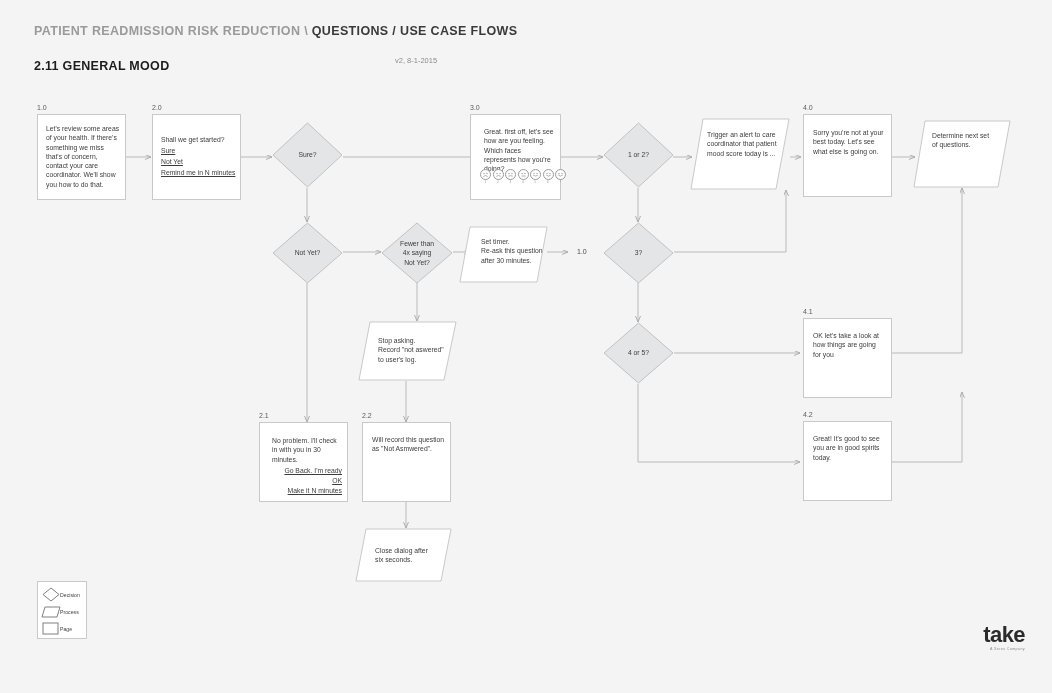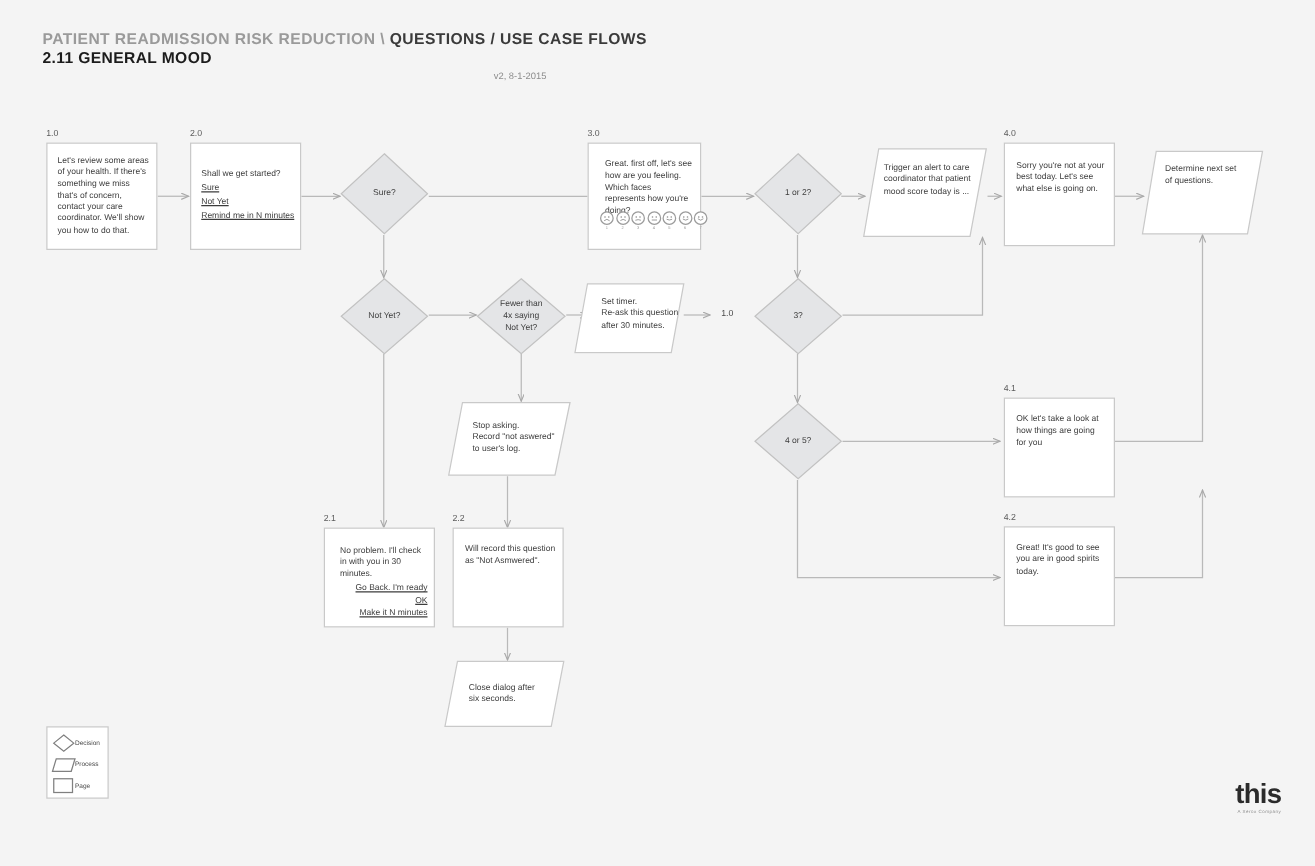--- a/index.html
+++ b/index.html
@@ -7,21 +7,21 @@
   #page{
     position:relative;width:1052px;height:693px;
     background:#f4f4f4;overflow:hidden;
   }
   #sheet{position:absolute;left:8px;top:6px;width:1036px;height:681px;background:#f4f4f4;}
   
   #header{position:absolute;left:34px;top:24px;}
   .hl1{font-size:12.5px;font-weight:bold;letter-spacing:.35px;line-height:15px;}
   .hl1 .muted{color:#9a9a9a;}
   .hl1 .dark{color:#3a3a3a;}
-  .hl2{font-size:12.5px;font-weight:bold;color:#1c1c1c;letter-spacing:.3px;margin-top:0;}
+  .hl2{font-size:12.5px;font-weight:bold;color:#1c1c1c;letter-spacing:.3px;margin-top:20px;}
   #version{position:absolute;left:395px;top:56px;font-size:7.5px;color:#8c8c8c;}
   
   #canvas{position:absolute;left:0;top:0;width:1052px;height:693px;}
   .node{position:absolute;box-sizing:border-box;}
   .nlabel{position:absolute;font-size:7px;color:#5b5b5b;}
   .rect{background:#ffffff;border:1px solid #c9c9c9;}
   .rect .txt{position:absolute;font-size:6.8px;line-height:9.3px;color:#3c3c3c;}
   .link{color:#2a5db0;text-decoration:underline;display:block;}
   .diamond-wrap{position:absolute;}
   .diamond-txt{position:absolute;width:100%;text-align:center;font-size:6.8px;
@@ -306,16 +306,16 @@
      <polygon points="13,6 21,12.5 13,19 5,12.5" fill="#ffffff" stroke="#808080" stroke-width="1"></polygon>
      <polygon points="7,25 22,25 19,35 4,35" fill="#ffffff" stroke="#808080" stroke-width="1"></polygon>
      <rect x="5" y="41" width="15" height="11" fill="#ffffff" stroke="#808080" stroke-width="1"></rect>
    </svg>
    <div class="lg-txt" style="top:10px;">Decision</div>
    <div class="lg-txt" style="top:27px;">Process</div>
    <div class="lg-txt" style="top:44px;">Page</div>
  </div>
 
  <div id="logo">
-   <div class="word">this</div>
+   <div class="word">take</div>
    <div class="tag">A Xerox Company</div>
  </div>
 </div>
 
 </body></html>

